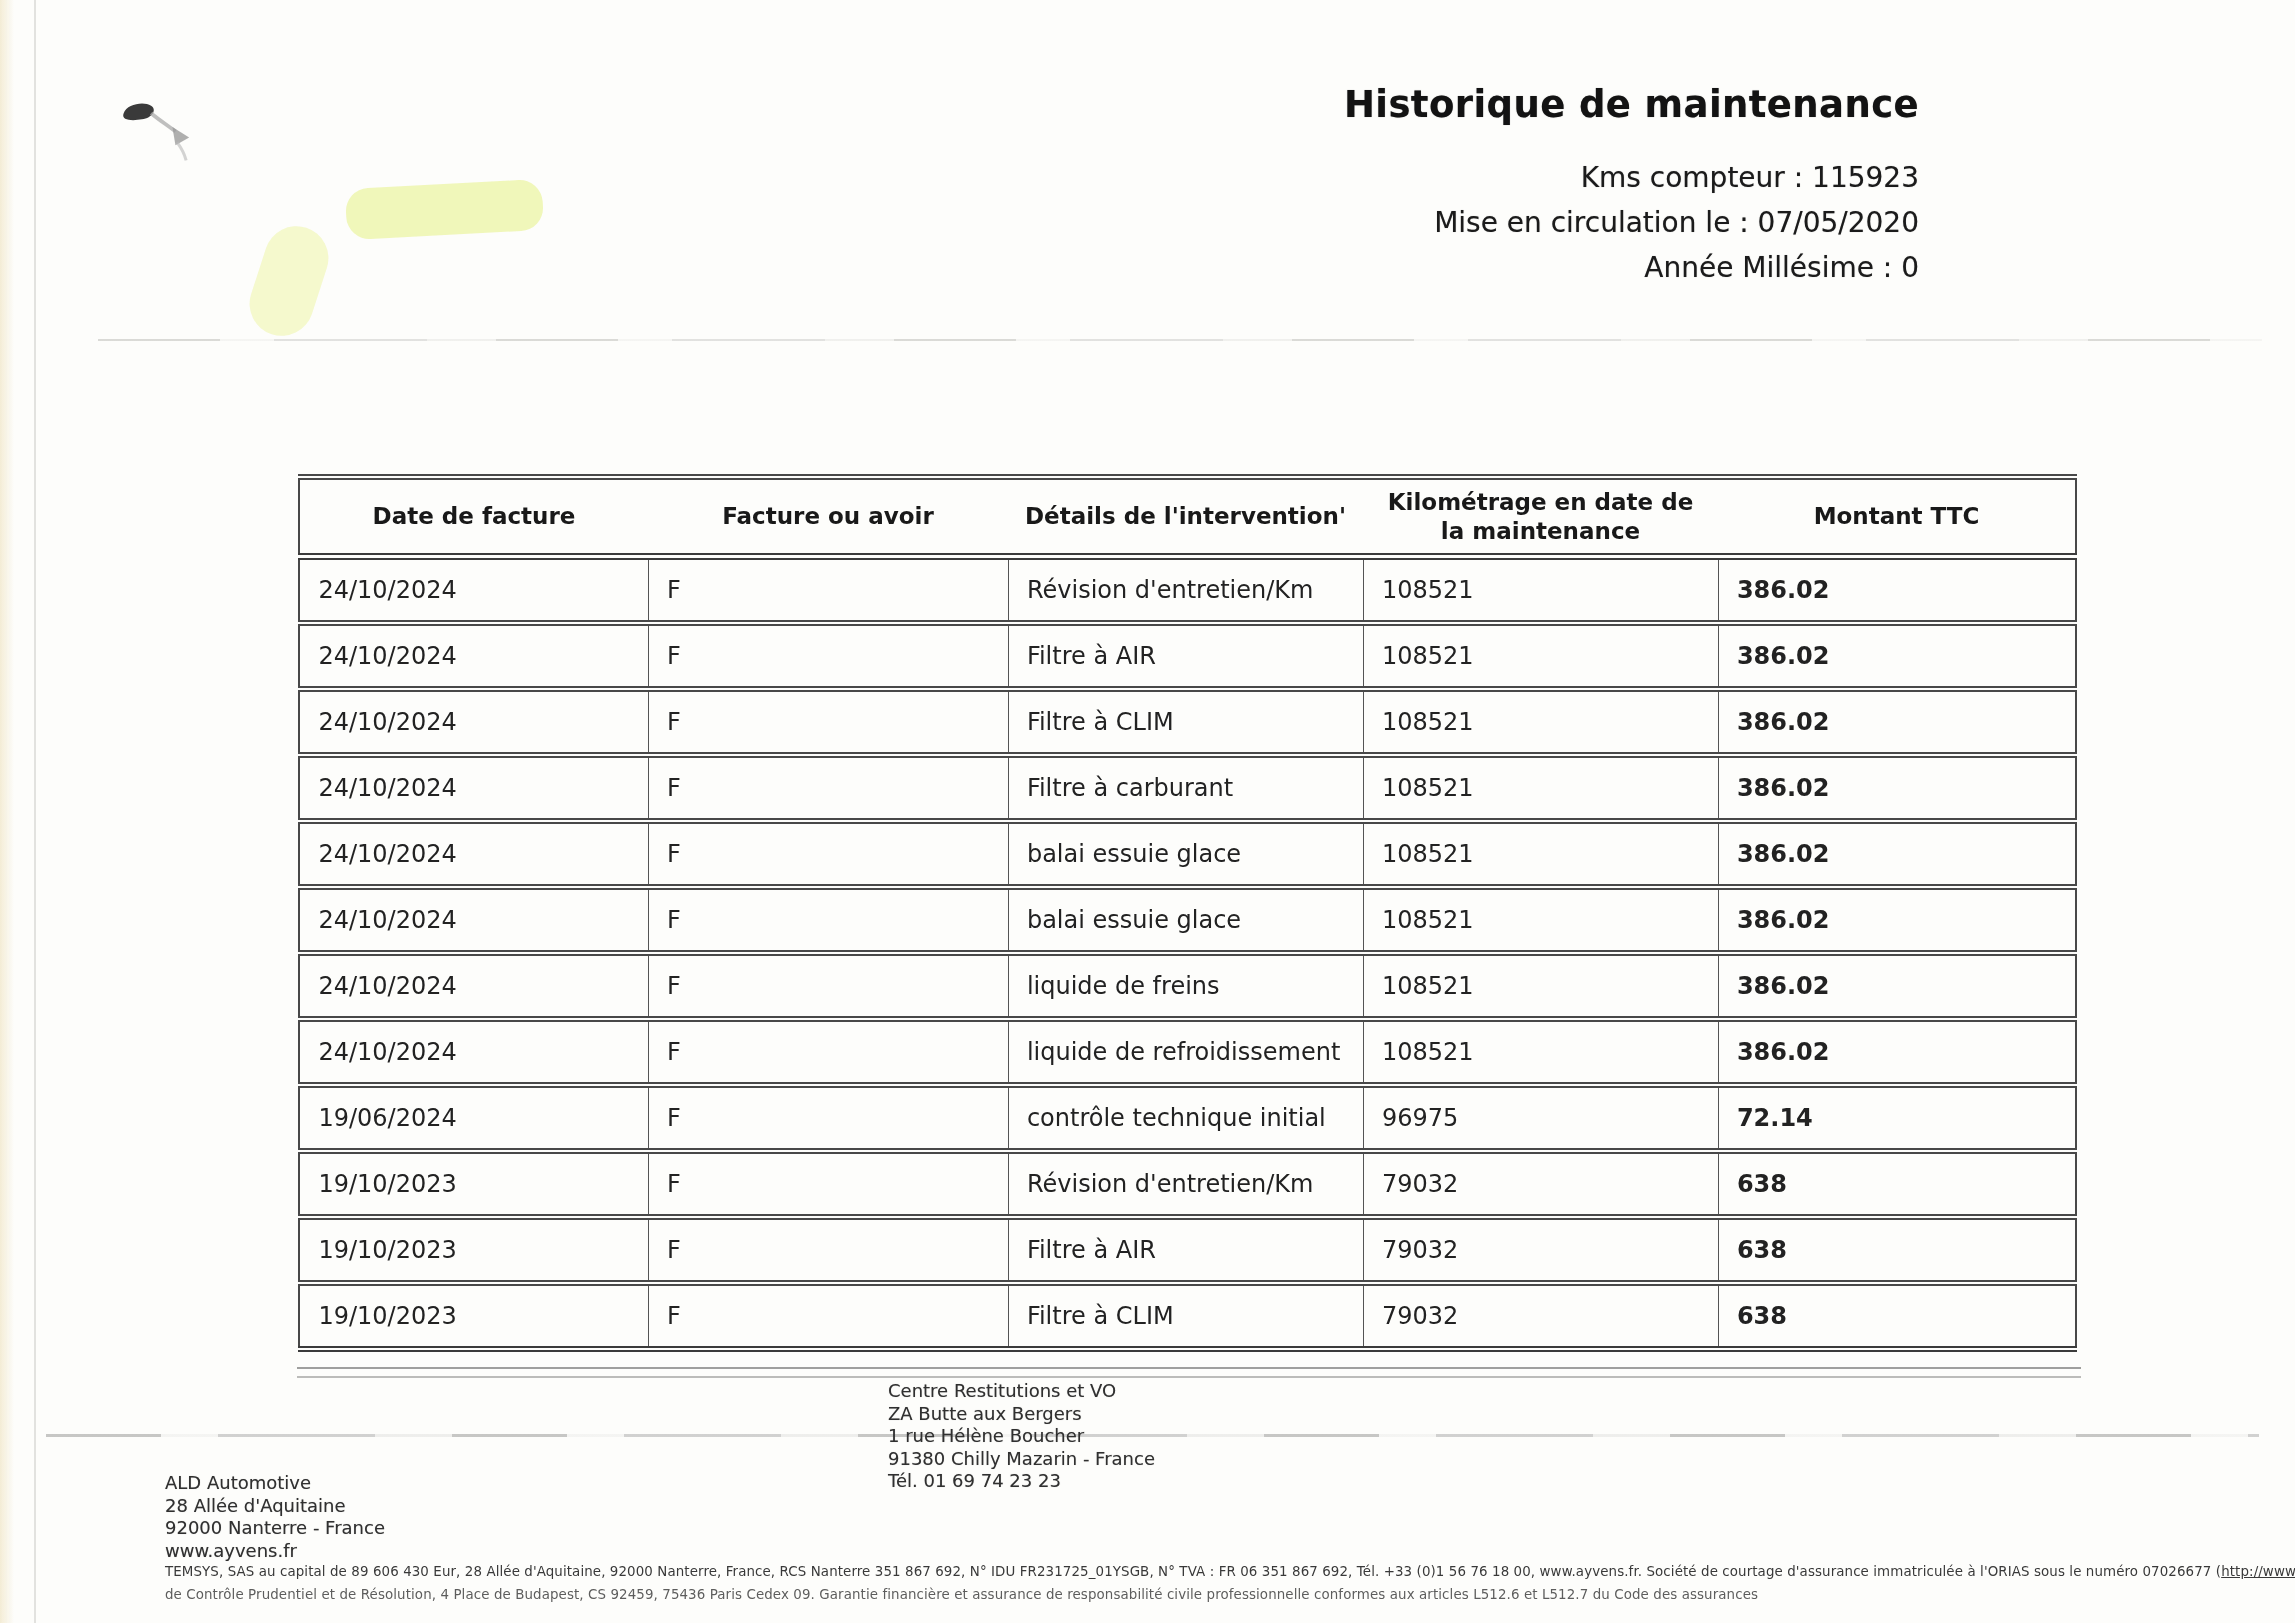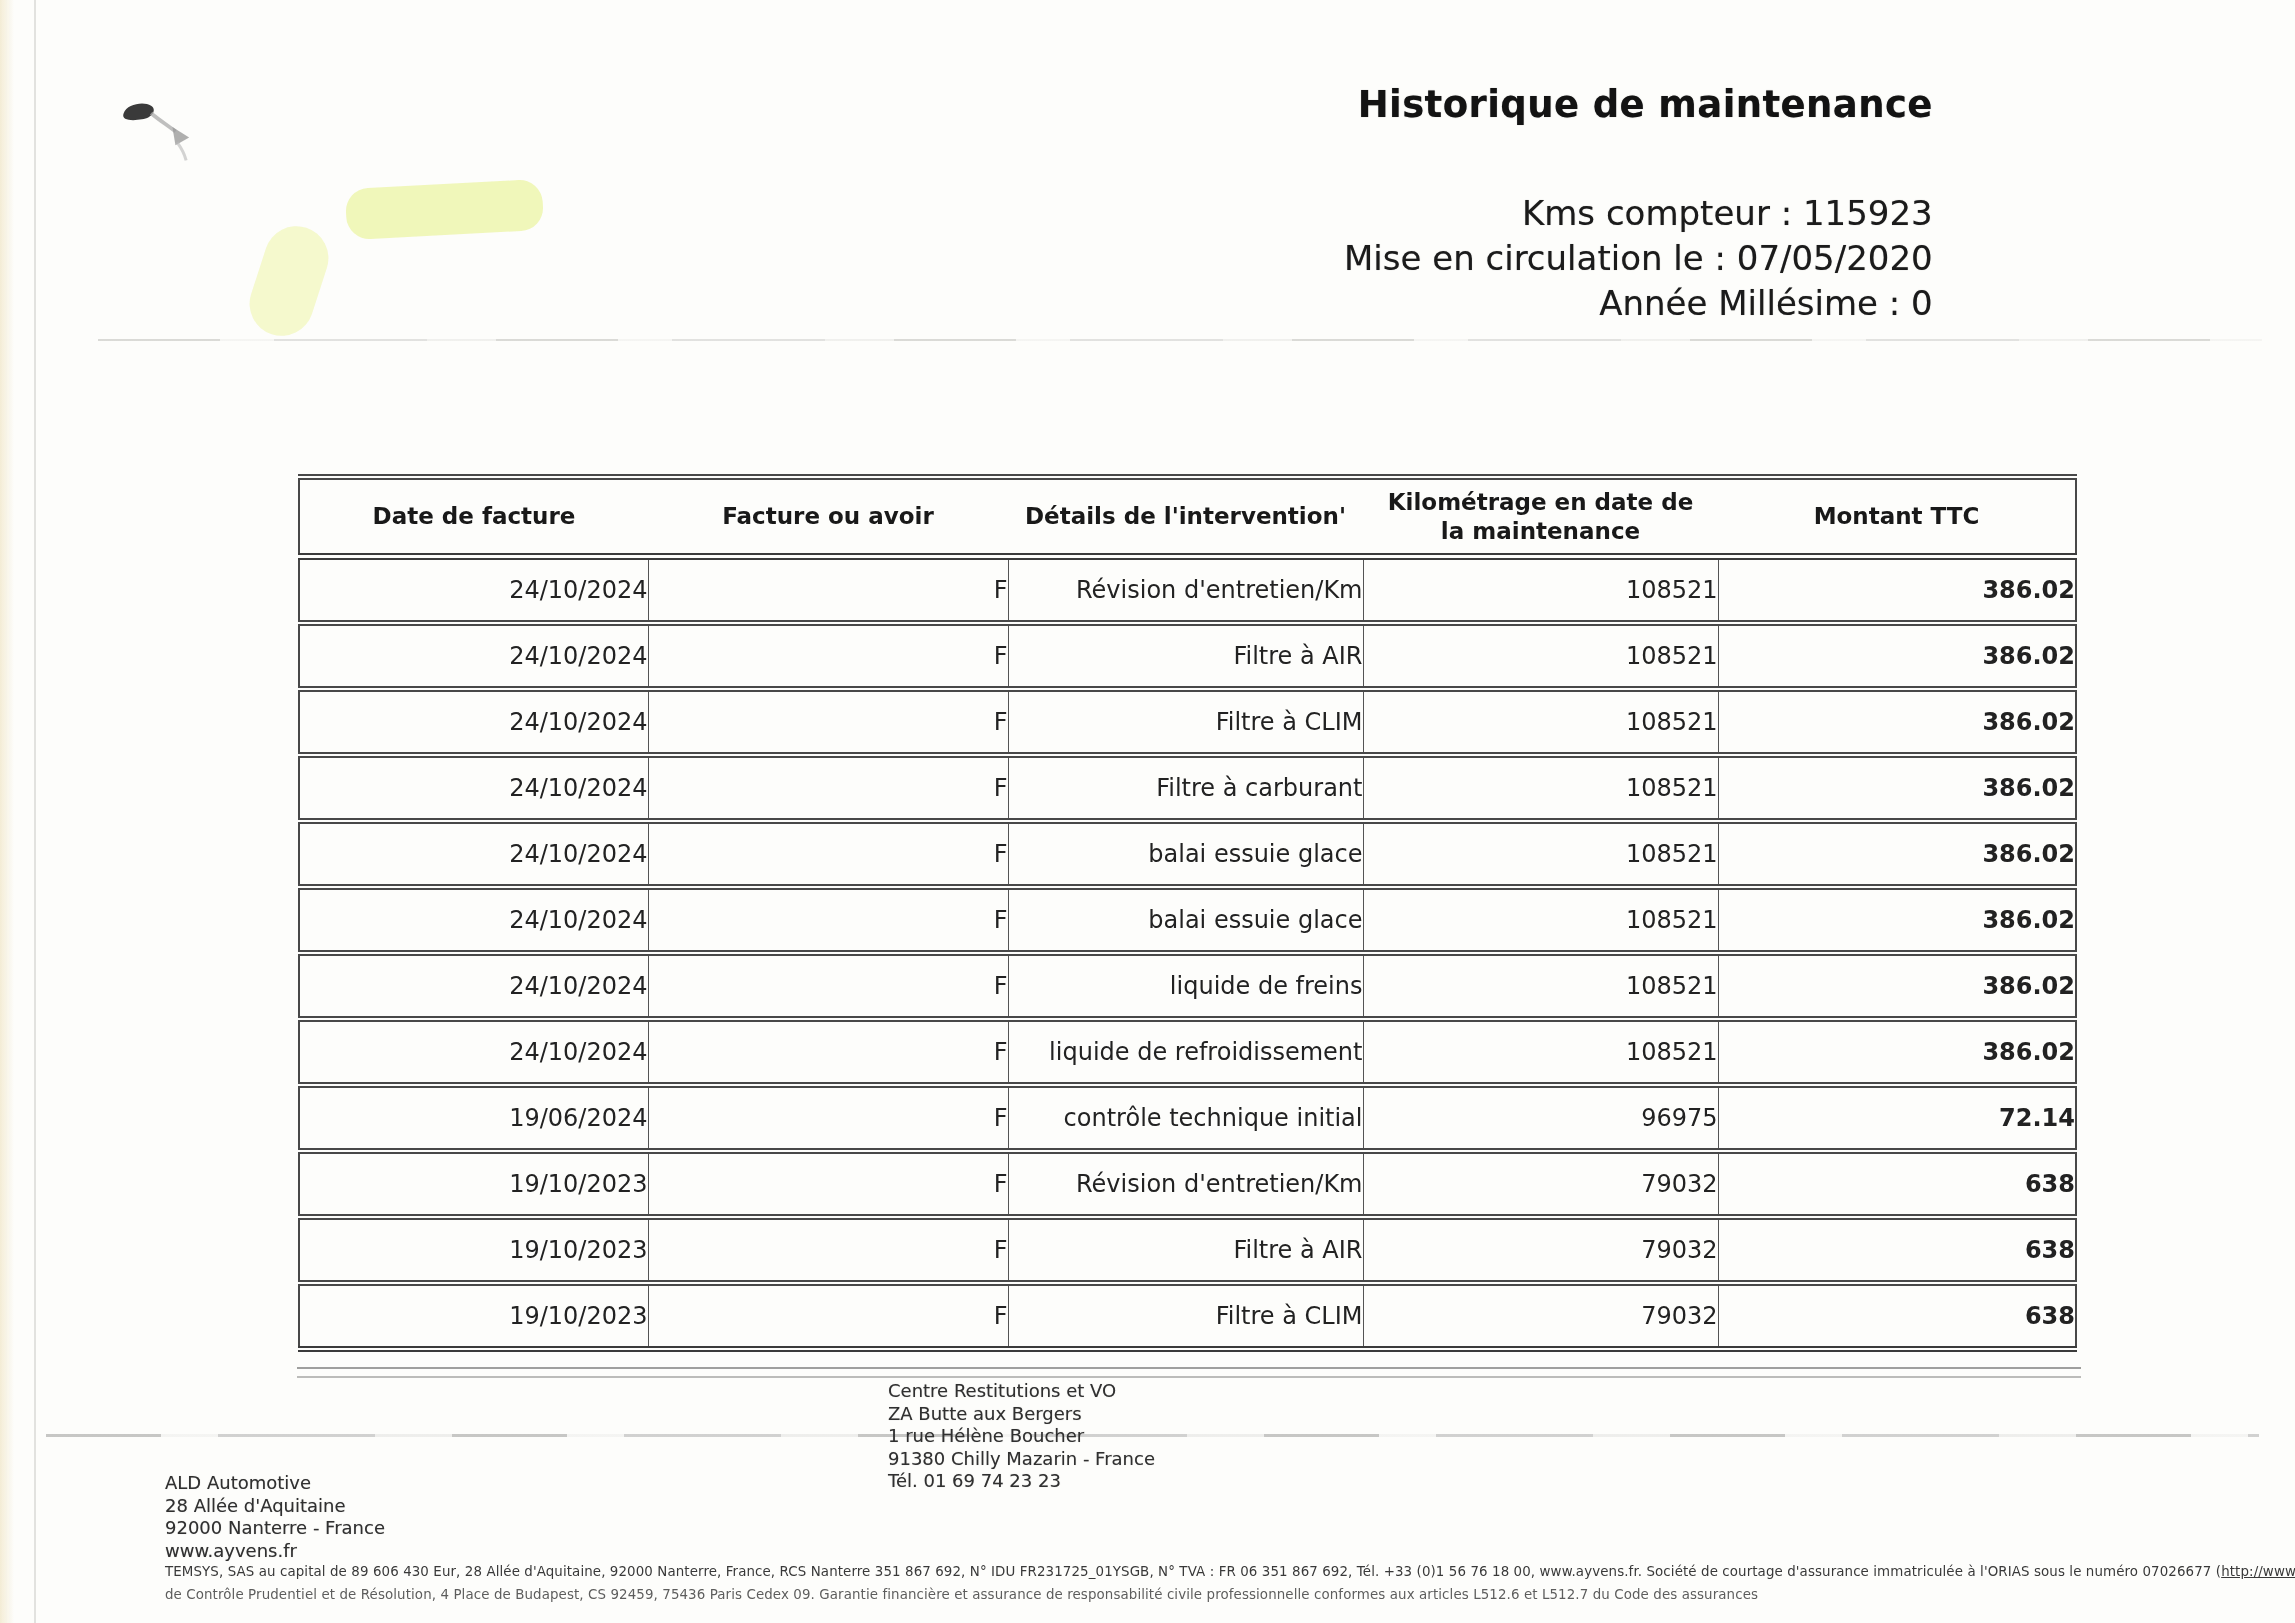--- a/index.html
+++ b/index.html
@@ -22,41 +22,41 @@
   
   .hl{position:absolute;background:rgba(228,238,140,0.58);}
   .hl-1{left:346px;top:184px;width:197px;height:51px;border-radius:23px;transform:rotate(-3deg);}
   .hl-2{left:257px;top:225px;width:64px;height:112px;border-radius:32px;transform:rotate(18deg);background:rgba(228,238,140,0.42);}
   
   .header-left{position:absolute;left:138px;top:144px;font-size:35px;line-height:45px;
     color:#1f1f1f;z-index:2;text-shadow:0 0 0.8px rgba(25,25,25,0.45);white-space:nowrap;}
   .header-right{position:absolute;left:1344px;top:83px;z-index:2;white-space:nowrap;text-align:right;}
   .hr-title{font-size:37px;font-weight:bold;color:#171717;letter-spacing:0.4px;
     text-shadow:0 0 0.8px rgba(20,20,20,0.5);}
-  .hr-lines{margin-top:65px;font-size:34px;line-height:45px;color:#1f1f1f;
+  .hr-lines{margin-top:29px;font-size:28px;line-height:45px;color:#1f1f1f;
     text-shadow:0 0 0.8px rgba(25,25,25,0.45);}
   .header-divider{position:absolute;left:98px;top:339px;width:2164px;height:2.3px;
     background:repeating-linear-gradient(90deg,
       rgba(150,150,145,0.34) 0 122px, rgba(150,150,145,0.08) 122px 176px,
       rgba(150,150,145,0.26) 176px 329px, rgba(150,150,145,0.12) 329px 398px);}
   
   .table-wrap{position:absolute;left:298px;top:474px;z-index:2;}
   table.htable{border-collapse:collapse;table-layout:fixed;width:1777px;
     font-size:24px;color:#262626;}
   .htable col.c1{width:349px}.htable col.c2{width:360px}.htable col.c3{width:355px}
   .htable col.c4{width:355px}.htable col.c5{width:358px}
   .htable th{
     height:73px;font-weight:bold;font-size:23px;color:#1d1d1d;
     text-align:center;vertical-align:middle;padding:0 12.2px;line-height:29px;
     border-top:6.1px double #4a4a4a;border-bottom:7.7px double #3e3e3e;
   }
   .htable th:first-child{border-left:2.3px solid #4a4a4a;margin-top:48px;}
   .htable th:last-child{border-right:2.3px solid #4a4a4a;}
   .htable td{
-    height:60px;vertical-align:middle;text-align:right;padding:0 0 0 18.4px;
+    height:60px;vertical-align:middle;text-align:left;padding:0 0 0 18.4px;
     border-left:1.5px solid #565656;border-right:1.5px solid #565656;
     border-bottom:6.1px double #4a4a4a;white-space:nowrap;
   }
   .htable td:first-child{border-left:2.3px solid #4a4a4a;}
   .htable td:last-child{border-right:2.3px solid #4a4a4a;font-weight:bold;}
   .htable tbody tr:last-child td{border-bottom:6.9px double #3e3e3e;}
   .table-stray-line{position:absolute;left:297px;top:1367px;width:1784px;height:6.9px;
     border-top:2.3px solid rgba(85,85,85,0.55);border-bottom:2.3px solid rgba(85,85,85,0.38);}
   
   .footer-artifact{position:absolute;left:46px;top:1434px;width:2213px;height:3.1px;

